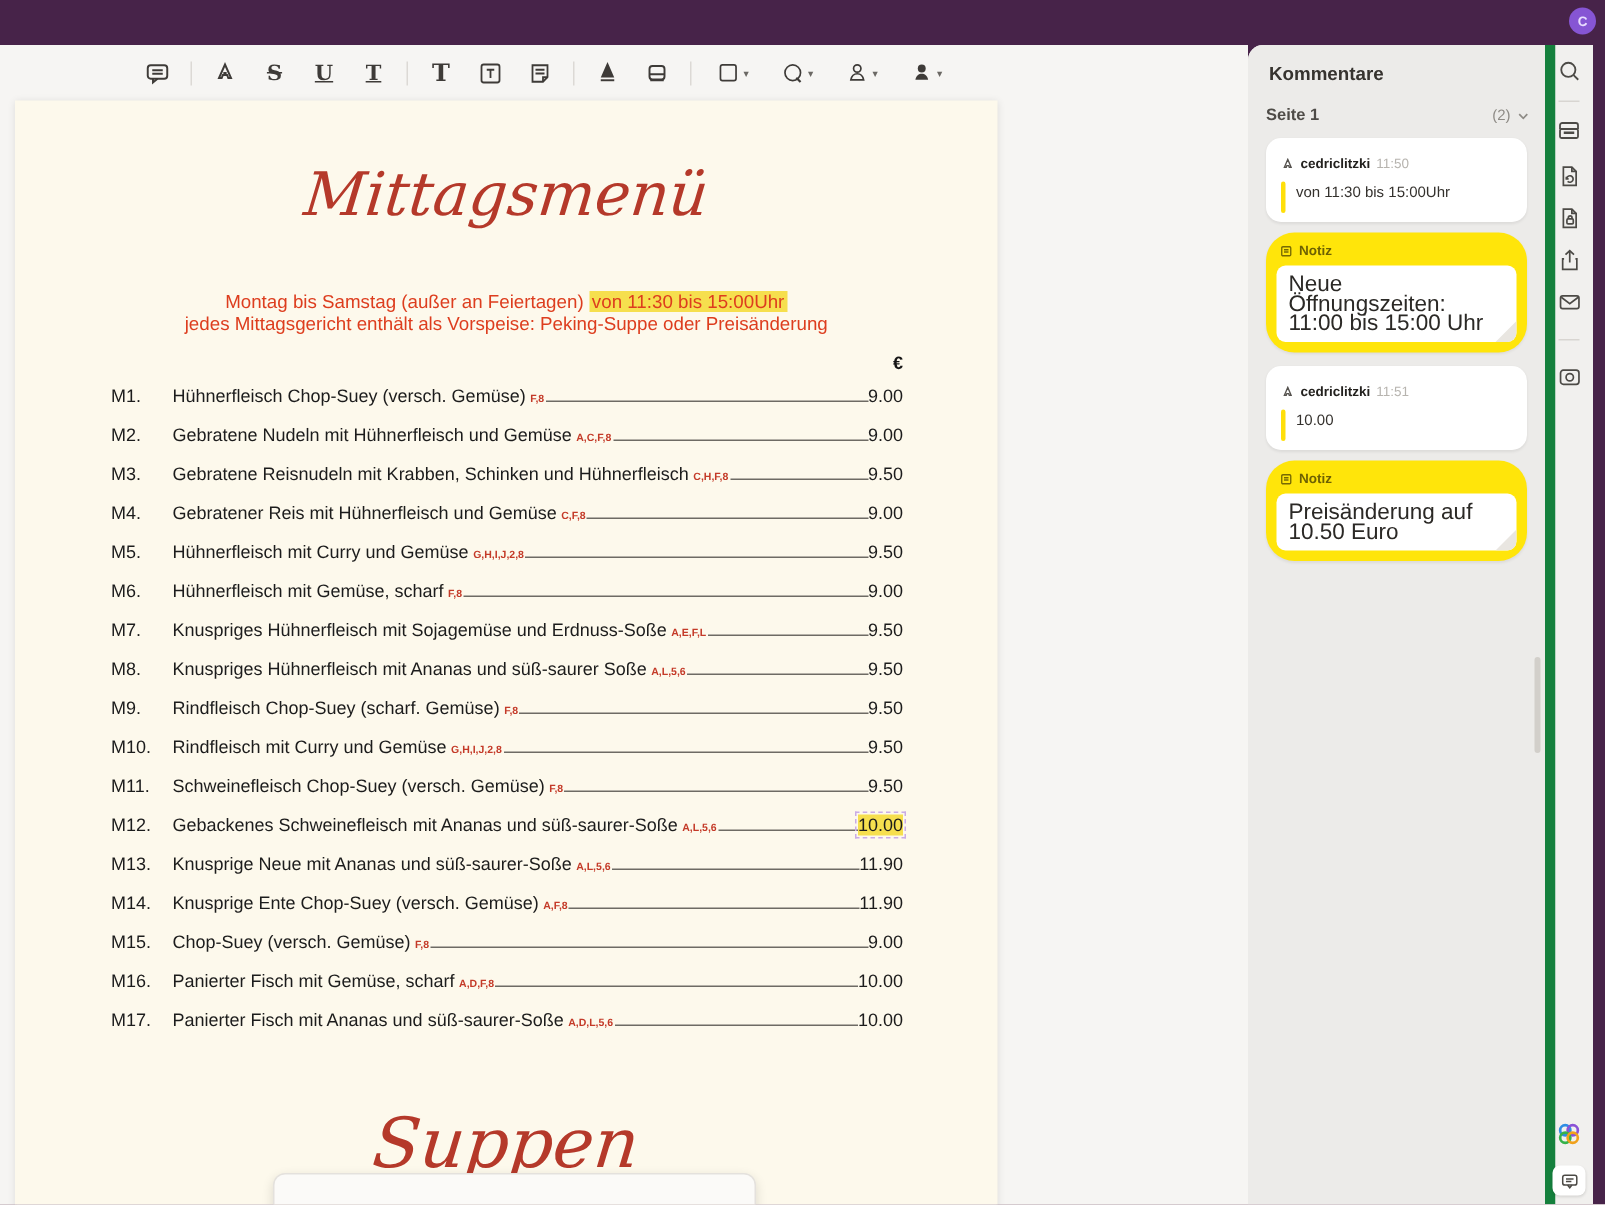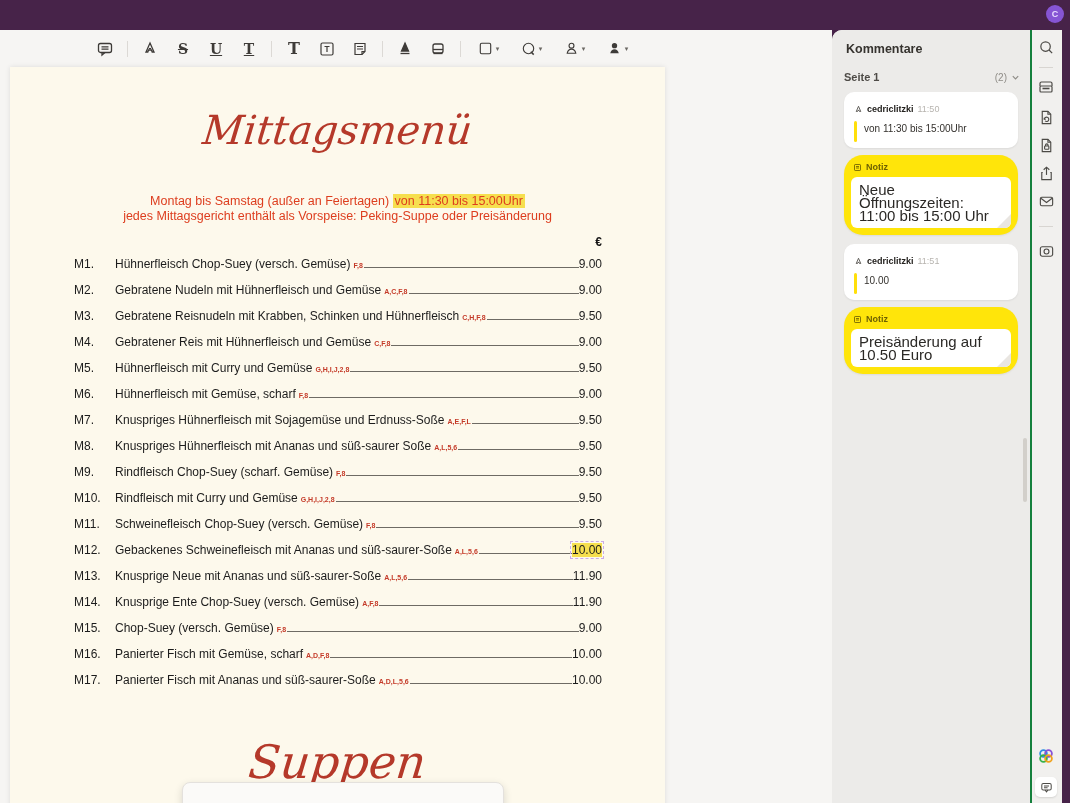--- a/index.html
+++ b/index.html
@@ -57,21 +57,21 @@
   .zb-btn.disabled{color:#c9c5bf;cursor:default;}
   .zb-sep{width:1px;height:14px;background:#e2dfda;flex:none;}
   .zb-zoom{display:flex;align-items:center;gap:3px;cursor:pointer;font-weight:600;}
   .pagebox{background:#fff;border:1px solid #e6e3de;border-radius:5px;padding:2px 9px;
         display:flex;gap:5px;font-size:10.5px;color:#2f2d2a;}
 
   
   .sidepanel{position:absolute;top:30px;left:832px;width:230px;bottom:0;background:#f1f0ee;
         border-top-left-radius:10px;}
   .sb-content{position:absolute;left:0;top:0;width:198px;bottom:0;background:#ecebe9;
-        border-top-left-radius:10px;border-right:2px solid #15803d;}
+        border-top-left-radius:10px;border-right:7px solid #15803d;}
   .sb-title{position:absolute;left:14px;top:12px;font-size:12.5px;font-weight:600;color:#36332f;}
   .sb-section{position:absolute;left:12px;right:10px;top:41px;display:flex;align-items:center;
         justify-content:space-between;font-size:11px;color:#4e4b47;}
   .sb-sec-label{font-weight:600;}
   .sb-sec-right{display:flex;align-items:center;gap:4px;color:#8f8c87;font-size:10px;cursor:pointer;}
   .cards{position:absolute;left:12px;right:12px;top:62px;}
   .c-card{background:#fff;border-radius:10px;padding:12px 10px 6px;margin-bottom:7px;
         box-shadow:0 1px 2px rgba(0,0,0,.07);cursor:pointer;}
   .c-head{display:flex;align-items:center;gap:4px;font-size:9px;}
   .c-author{font-weight:700;color:#23211e;}

